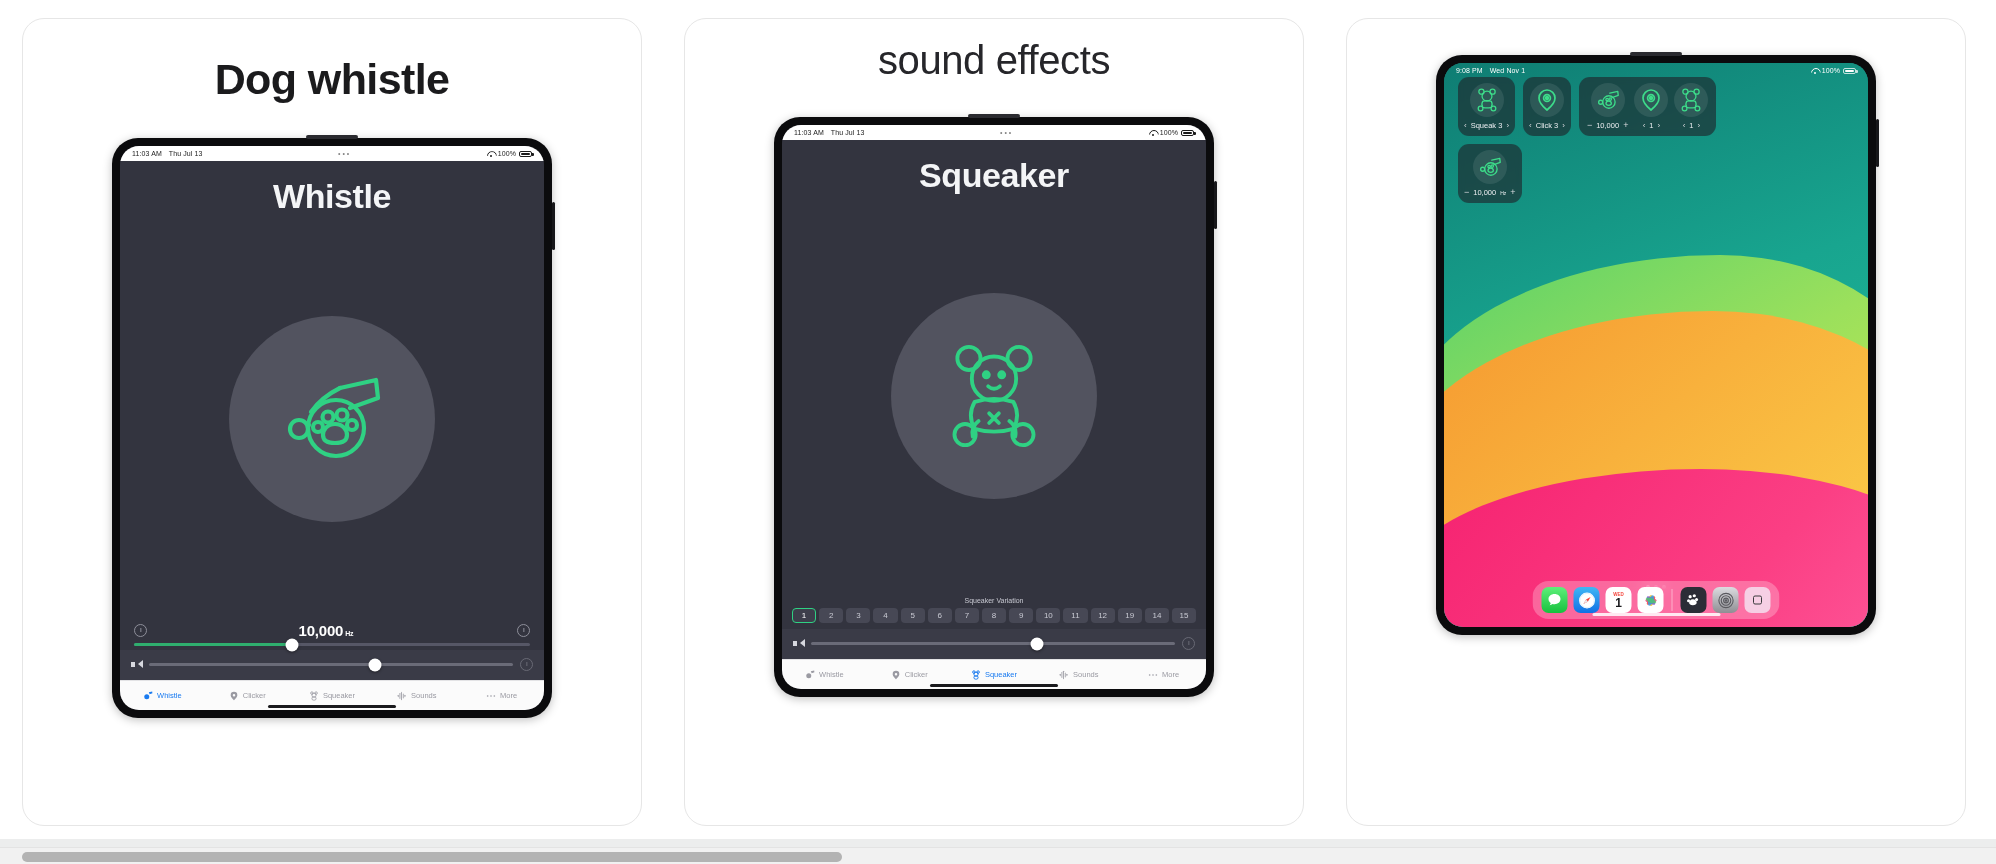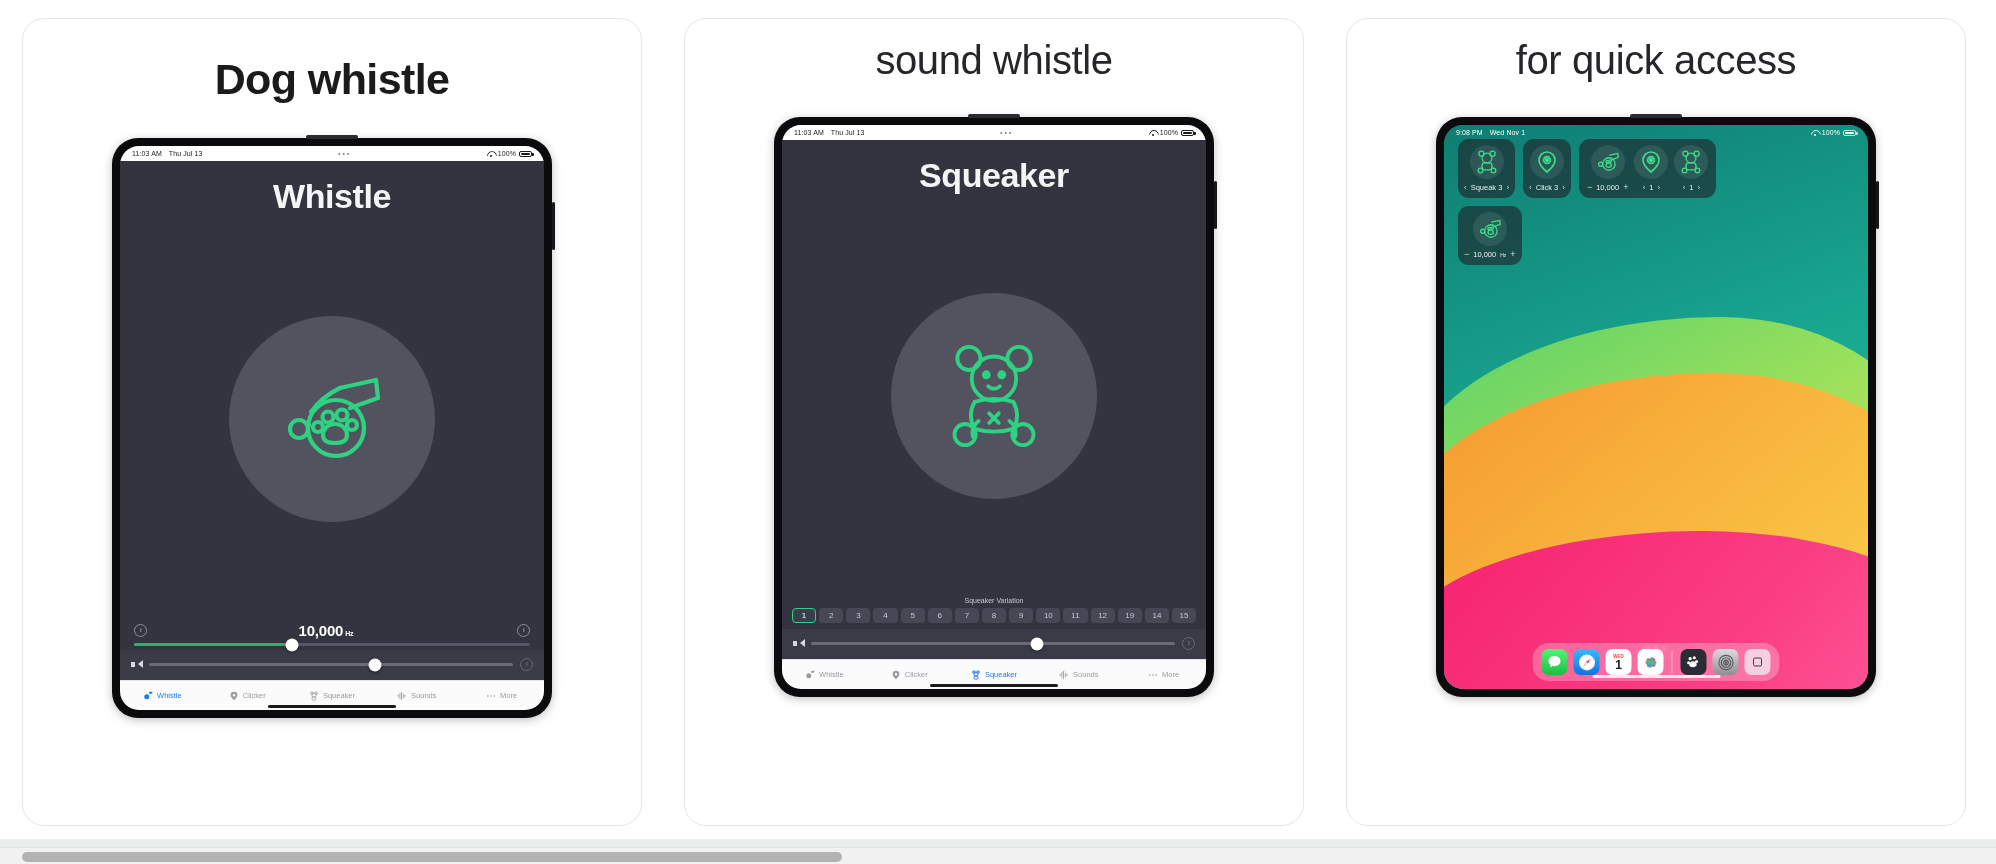--- a/index.html
+++ b/index.html
@@ -362,21 +362,21 @@
             <span>More</span>
           </div>
           <div class="home-ind"></div>
         </div>
 
       </div>
     </div>
   </div>
 
   <div class="card">
-    <div class="card-sub">sound whistle</div>
+    <div class="card-sub">sound effects</div>
 
     <div class="ipad">
       <div class="ipad-top-nub"></div>
       <div class="screen">
 
         <div class="statusbar dark">
           <div class="sb-left">
             <span>11:03 AM</span>
             <span>Thu Jul 13</span>
           </div>
@@ -496,21 +496,20 @@
             <span>More</span>
           </div>
           <div class="home-ind"></div>
         </div>
 
       </div>
     </div>
   </div>
 
   <div class="card">
-    <div class="card-sub">for quick access</div>
 
     <div class="ipad">
       <div class="ipad-top-nub"></div>
       <div class="screen">
 
         <div class="home-screen">
           <div class="wall">
             <div class="w-teal"></div>
               <div class="w-green"></div>
             <div class="w-orange"></div>

